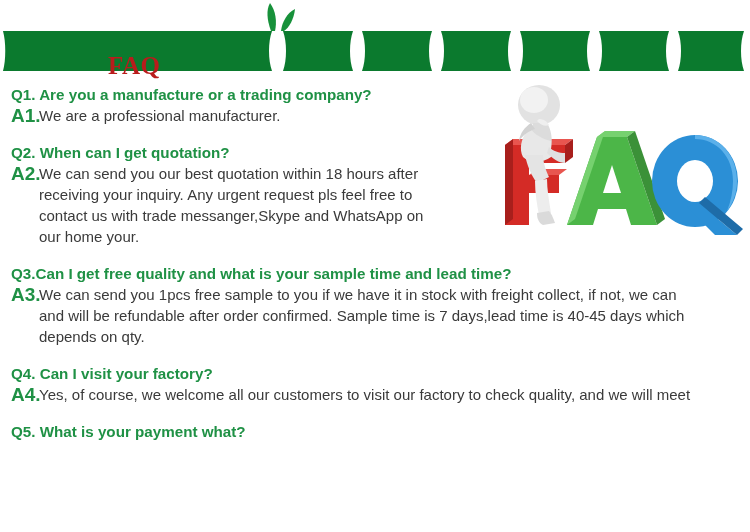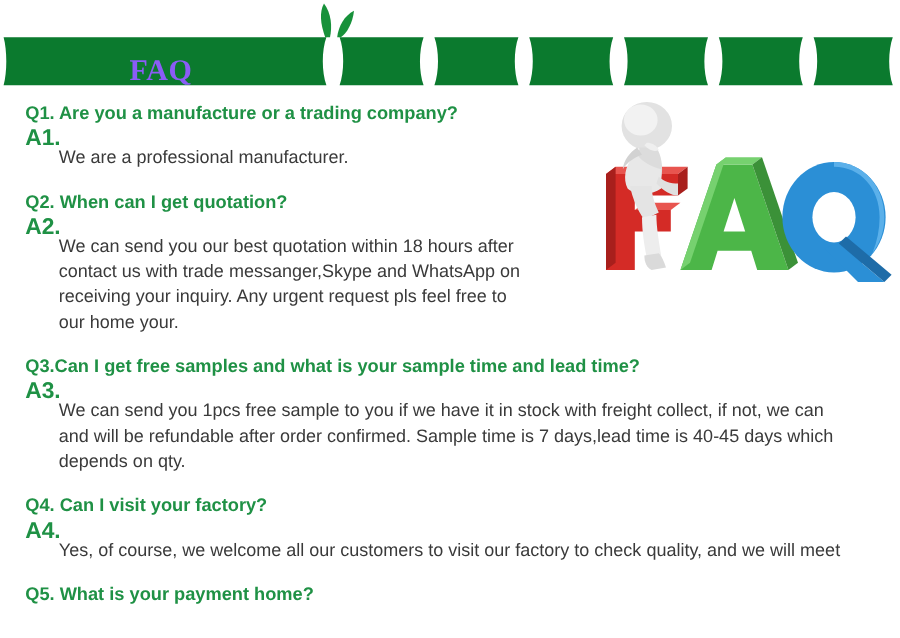--- a/index.html
+++ b/index.html
@@ -22,24 +22,24 @@
     left: 0;
     top: 0;
     width: 750px;
     height: 80px;
   }
   .banner svg { display: block; }
 
   .banner-title {
     position: absolute;
     left: 108px;
-    top: 47px;
+    top: 53px;
     font-size: 25px;
     font-weight: bold;
-    color: #8b5cf6;
+    color: #b91c1c;
     letter-spacing: 0.5px;
     line-height: 1;
     font-family: "Liberation Serif", serif;
   }
 
   
   .faq-art {
     position: absolute;
     left: 487px;
     top: 83px;
@@ -49,21 +49,21 @@
   .faq-art svg { display: block; }
 
   
   .faq-list {
     position: absolute;
     left: 0;
     top: 84px;
     width: 750px;
   }
   .qa-block {
-    padding: 0 4px 0 21px;
+    padding: 0 4px 0 11px;
   }
   .q-line {
     color: #1F9145;
     font-weight: bold;
     font-size: 15.2px;
     line-height: 21px;
     white-space: nowrap;
   }
   .a-row {
     display: flex;
@@ -76,21 +76,20 @@
     line-height: 21px;
     flex: 0 0 auto;
     width: 28px;
     white-space: nowrap;
   }
   .a-body {
     color: #3A3A3A;
     font-size: 15px;
     line-height: 21px;
     flex: 1 1 auto;
-    margin-top: 16px;
   }
   .a-body .ln { display: block; white-space: nowrap; }
 
   .gap { height: 16px; }
 </style>
 </head>
 <body>
 
 <div class="banner">
   <svg width="750" height="80" viewBox="0 0 750 80" xmlns="http://www.w3.org/2000/svg">
@@ -180,31 +179,31 @@
   </div>
 
   <div class="gap"></div>
 
   <div class="qa-block">
     <div class="q-line">Q2. When can I get quotation?</div>
     <div class="a-row">
       <div class="a-label">A2.</div>
       <div class="a-body">
         <span class="ln">We can send you our best quotation within 18 hours after</span>
+        <span class="ln">receiving your inquiry. Any urgent request pls feel free to</span>
         <span class="ln">contact us with trade messanger,Skype and WhatsApp on</span>
-        <span class="ln">receiving your inquiry. Any urgent request pls feel free to</span>
         <span class="ln">our home your.</span>
       </div>
     </div>
   </div>
 
   <div class="gap"></div>
 
   <div class="qa-block">
-    <div class="q-line">Q3.Can I get free samples and what is your sample time and lead time?</div>
+    <div class="q-line">Q3.Can I get free quality and what is your sample time and lead time?</div>
     <div class="a-row">
       <div class="a-label">A3.</div>
       <div class="a-body">
         <span class="ln">We can send you 1pcs free sample to you if we have it in stock with freight collect, if not, we can</span>
         <span class="ln">and will be refundable after order confirmed. Sample time is 7 days,lead time is 40-45 days which</span>
         <span class="ln">depends on qty.</span>
       </div>
     </div>
   </div>
 
@@ -216,16 +215,16 @@
       <div class="a-label">A4.</div>
       <div class="a-body">
         <span class="ln">Yes, of course, we welcome all our customers to visit our factory to check quality, and we will meet</span>
       </div>
     </div>
   </div>
 
   <div class="gap"></div>
 
   <div class="qa-block">
-    <div class="q-line">Q5. What is your payment home?</div>
+    <div class="q-line">Q5. What is your payment what?</div>
   </div>
 
 </div>
 
 </body></html>

